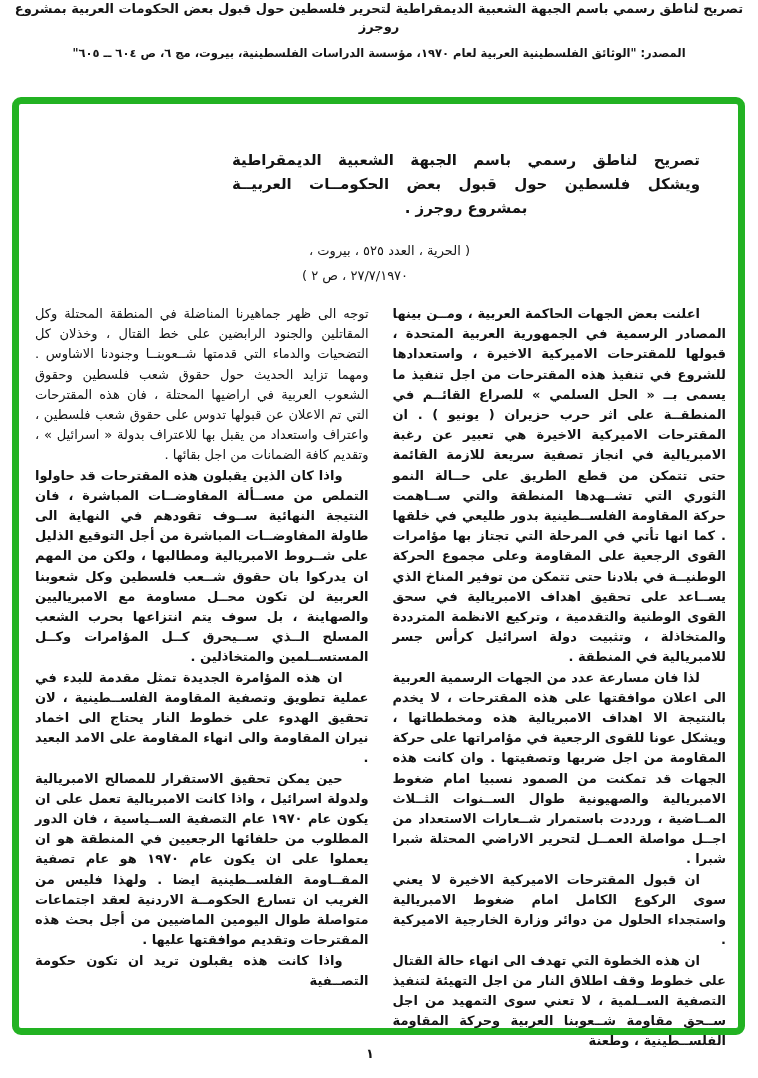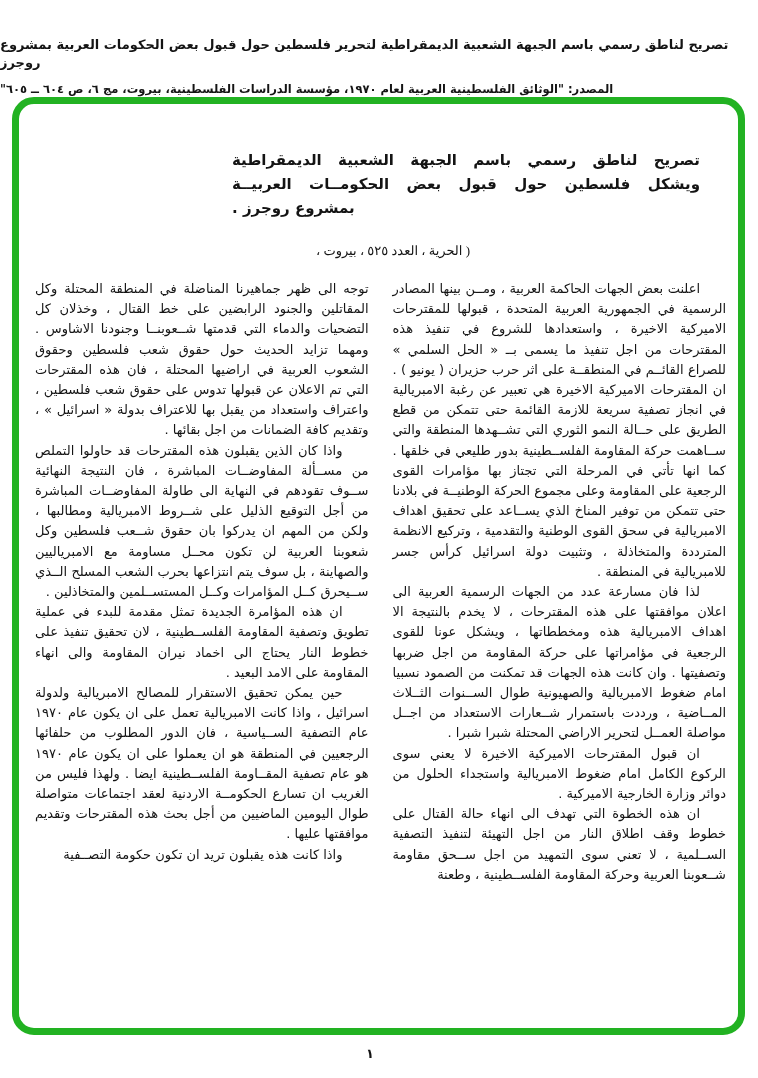--- a/index.html
+++ b/index.html
@@ -12,22 +12,21 @@
   .page {
     position: relative;
     width: 758px;
     height: 1078px;
     background: #ffffff;
     overflow: hidden;
     direction: rtl;
   }
   
   .top-header {
-    padding-top: 36px;
-    text-align: left;
+    text-align: center;
   }
   .top-header .h-line1 {
     font-size: 13px;
     font-weight: bold;
     letter-spacing: 0;
     line-height: 18px;
   }
   .top-header .h-line2 {
     margin-top: 9px;
     font-size: 11.5px;
@@ -35,21 +34,21 @@
     line-height: 16px;
   }
   
   .doc-frame {
     position: absolute;
     left: 12px;
     top: 97px;
     width: 733px;
     height: 938px;
     border: 7px solid #22b222;
-    border-radius: 22px;
+    border-radius: 9px;
     box-sizing: border-box;
     background: #ffffff;
   }
   .frame-inner {
     position: relative;
     width: 100%;
     height: 100%;
     padding: 44px 10px 0 10px;
     box-sizing: border-box;
   }
@@ -59,50 +58,50 @@
     margin-right: 28px;
     font-weight: bold;
     font-size: 15px;
     line-height: 24px;
   }
   .doc-title .t-just {
     text-align: justify;
     text-align-last: justify;
   }
   .doc-title .t-last {
-    text-align: left;
+    text-align: center;
   }
   
   .citation {
     width: 230px;
     margin-top: 18px;
     margin-right: 258px;
     font-size: 13px;
     line-height: 25px;
   }
-  .citation .c-line1 { text-align: right; font-family: Liberation Serif, serif; }
+  .citation .c-line1 { text-align: right; }
   .citation .c-line2 { text-align: center; }
   
   .columns {
     display: flex;
     gap: 24px;
     margin-top: 16px;
     padding: 0 2px 0 6px;
   }
   .col {
     flex: 1 1 0;
     min-width: 0;
   }
   .col p {
     margin: 0;
     font-size: 13px;
     line-height: 20.2px;
     text-align: justify;
   }
-  .col p.indent { text-indent: 26px; }
+  .col p.indent { text-indent: 26px; font-weight: bold; }
   
   .page-number {
     position: absolute;
     left: 0;
     right: 18px;
     top: 1046px;
     text-align: center;
     font-size: 13px;
     font-weight: bold;
   }
@@ -121,33 +120,34 @@
     <div class="frame-inner">
 
       <div class="doc-title">
         <div class="t-just">تصريح لناطق رسمي باسم الجبهة الشعبية الديمقراطية</div>
         <div class="t-just">ويشكل فلسطين حول قبول بعض الحكومــات العربيــة</div>
         <div class="t-last">بمشروع روجرز .</div>
       </div>
 
       <div class="citation">
         <div class="c-line1">( الحرية ، العدد ٥٢٥ ، بيروت ،</div>
+        <div class="c-line2">٢٧/٧/١٩٧٠ ، ص ٢ )</div>
       </div>
 
       <div class="columns">
         <div class="col">
           <p class="indent">اعلنت بعض الجهات الحاكمة العربية ، ومــن بينها المصادر الرسمية في الجمهورية العربية المتحدة ، قبولها للمقترحات الاميركية الاخيرة ، واستعدادها للشروع في تنفيذ هذه المقترحات من اجل تنفيذ ما يسمى بــ « الحل السلمي » للصراع القائــم في المنطقــة على اثر حرب حزيران ( يونيو ) . ان المقترحات الاميركية الاخيرة هي تعبير عن رغبة الامبريالية في انجاز تصفية سريعة للازمة القائمة حتى تتمكن من قطع الطريق على حــالة النمو الثوري التي تشــهدها المنطقة والتي ســاهمت حركة المقاومة الفلســطينية بدور طليعي في خلقها . كما انها تأتي في المرحلة التي تجتاز بها مؤامرات القوى الرجعية على المقاومة وعلى مجموع الحركة الوطنيــة في بلادنا حتى تتمكن من توفير المناخ الذي يســاعد على تحقيق اهداف الامبريالية في سحق القوى الوطنية والتقدمية ، وتركيع الانظمة المترددة والمتخاذلة ، وتثبيت دولة اسرائيل كرأس جسر للامبريالية في المنطقة .</p>
           <p class="indent">لذا فان مسارعة عدد من الجهات الرسمية العربية الى اعلان موافقتها على هذه المقترحات ، لا يخدم بالنتيجة الا اهداف الامبريالية هذه ومخططاتها ، ويشكل عونا للقوى الرجعية في مؤامراتها على حركة المقاومة من اجل ضربها وتصفيتها . وان كانت هذه الجهات قد تمكنت من الصمود نسبيا امام ضغوط الامبريالية والصهيونية طوال الســنوات الثــلاث المــاضية ، ورددت باستمرار شــعارات الاستعداد من اجــل مواصلة العمــل لتحرير الاراضي المحتلة شبرا شبرا .</p>
           <p class="indent">ان قبول المقترحات الاميركية الاخيرة لا يعني سوى الركوع الكامل امام ضغوط الامبريالية واستجداء الحلول من دوائر وزارة الخارجية الاميركية .</p>
           <p class="indent">ان هذه الخطوة التي تهدف الى انهاء حالة القتال على خطوط وقف اطلاق النار من اجل التهيئة لتنفيذ التصفية الســلمية ، لا تعني سوى التمهيد من اجل ســحق مقاومة شــعوبنا العربية وحركة المقاومة الفلســطينية ، وطعنة</p>
         </div>
         <div class="col">
           <p>توجه الى ظهر جماهيرنا المناضلة في المنطقة المحتلة وكل المقاتلين والجنود الرابضين على خط القتال ، وخذلان كل التضحيات والدماء التي قدمتها شــعوبنــا وجنودنا الاشاوس . ومهما تزايد الحديث حول حقوق شعب فلسطين وحقوق الشعوب العربية في اراضيها المحتلة ، فان هذه المقترحات التي تم الاعلان عن قبولها تدوس على حقوق شعب فلسطين ، واعتراف واستعداد من يقبل بها للاعتراف بدولة « اسرائيل » ، وتقديم كافة الضمانات من اجل بقائها .</p>
           <p class="indent">واذا كان الذين يقبلون هذه المقترحات قد حاولوا التملص من مســألة المفاوضــات المباشرة ، فان النتيجة النهائية ســوف تقودهم في النهاية الى طاولة المفاوضــات المباشرة من أجل التوقيع الذليل على شــروط الامبريالية ومطالبها ، ولكن من المهم ان يدركوا بان حقوق شــعب فلسطين وكل شعوبنا العربية لن تكون محــل مساومة مع الامبرياليين والصهاينة ، بل سوف يتم انتزاعها بحرب الشعب المسلح الــذي ســيحرق كــل المؤامرات وكــل المستســلمين والمتخاذلين .</p>
-          <p class="indent">ان هذه المؤامرة الجديدة تمثل مقدمة للبدء في عملية تطويق وتصفية المقاومة الفلســطينية ، لان تحقيق تنفيذ على خطوط النار يحتاج الى اخماد نيران المقاومة والى انهاء المقاومة على الامد البعيد .</p>
+          <p class="indent">ان هذه المؤامرة الجديدة تمثل مقدمة للبدء في عملية تطويق وتصفية المقاومة الفلســطينية ، لان تحقيق الهدوء على خطوط النار يحتاج الى اخماد نيران المقاومة والى انهاء المقاومة على الامد البعيد .</p>
           <p class="indent">حين يمكن تحقيق الاستقرار للمصالح الامبريالية ولدولة اسرائيل ، واذا كانت الامبريالية تعمل على ان يكون عام ١٩٧٠ عام التصفية الســياسية ، فان الدور المطلوب من حلفائها الرجعيين في المنطقة هو ان يعملوا على ان يكون عام ١٩٧٠ هو عام تصفية المقــاومة الفلســطينية ايضا . ولهذا فليس من الغريب ان تسارع الحكومــة الاردنية لعقد اجتماعات متواصلة طوال اليومين الماضيين من أجل بحث هذه المقترحات وتقديم موافقتها عليها .</p>
           <p class="indent">واذا كانت هذه يقبلون تريد ان تكون حكومة التصــفية</p>
         </div>
       </div>
 
     </div>
   </div>
 
   <div class="page-number">١</div>
 

